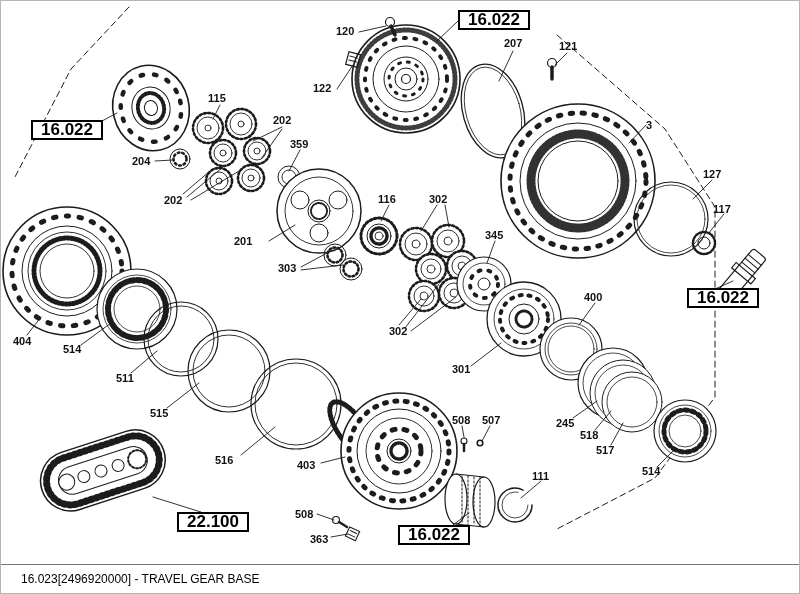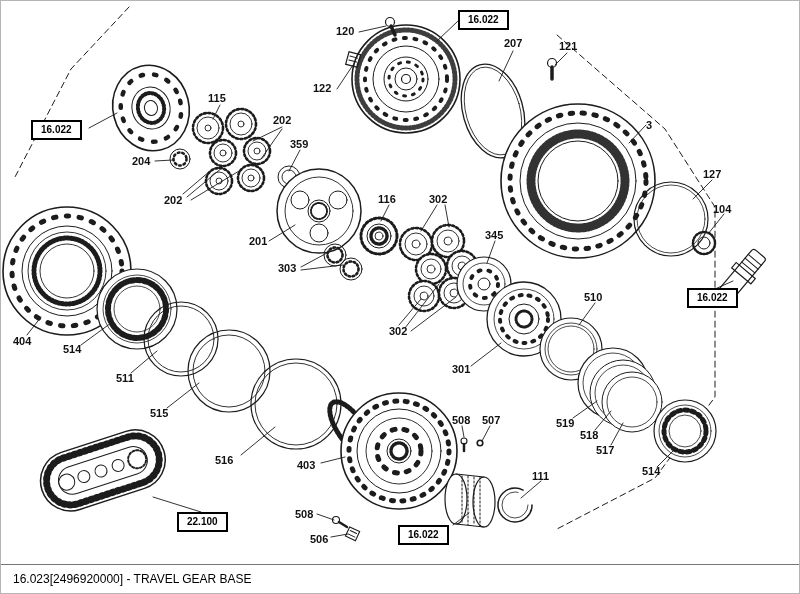--- a/index.html
+++ b/index.html
@@ -8,28 +8,28 @@
     border:1px solid #b5b5b5; box-sizing:border-box; overflow:hidden;
     font-family:"Liberation Sans", sans-serif; color:#111;
   }
   .art { position:absolute; left:0; top:0; }
   .labels { position:absolute; left:0; top:0; width:800px; height:564px; }
   .part-label {
     position:absolute; font-size:11px; font-weight:bold; color:#111;
     white-space:nowrap; line-height:12px;
   }
   .boxed-ref {
-    position:absolute; font-size:10px; font-weight:bold; color:#000;
+    position:absolute; font-size:17px; font-weight:bold; color:#000;
     border:2px solid #000; background:#fff; padding:2px 8px; line-height:12px;
     cursor:pointer;
   }
   .caption-bar {
     position:absolute; left:0; right:0; bottom:0; height:29px;
     border-top:1px solid #777; background:#fff;
-    display:flex; align-items:center; padding-left:12px; box-sizing:border-box;
+    display:flex; align-items:center; padding-left:20px; box-sizing:border-box;
     font-size:12px; color:#000;
   }
 </style>
 </head>
 <body>
 
 <div class="page">
 
   <svg class="art" width="800" height="564" viewBox="0 0 800 564">
     <g stroke="#1c1c1c" fill="none" stroke-linecap="round">
@@ -355,44 +355,44 @@
     <div class="part-label" style="left:312px;top:81px">122</div>
     <div class="part-label" style="left:503px;top:36px">207</div>
     <div class="part-label" style="left:558px;top:39px">121</div>
     <div class="part-label" style="left:645px;top:118px">3</div>
     <div class="part-label" style="left:207px;top:91px">115</div>
     <div class="part-label" style="left:272px;top:113px">202</div>
     <div class="part-label" style="left:289px;top:137px">359</div>
     <div class="part-label" style="left:131px;top:154px">204</div>
     <div class="part-label" style="left:163px;top:193px">202</div>
     <div class="part-label" style="left:702px;top:167px">127</div>
-    <div class="part-label" style="left:712px;top:202px">104</div>
-    <div class="part-label" style="left:248px;top:234px">201</div>
+    <div class="part-label" style="left:712px;top:202px">117</div>
+    <div class="part-label" style="left:233px;top:234px">201</div>
     <div class="part-label" style="left:377px;top:192px">116</div>
     <div class="part-label" style="left:428px;top:192px">302</div>
     <div class="part-label" style="left:484px;top:228px">345</div>
     <div class="part-label" style="left:277px;top:261px">303</div>
-    <div class="part-label" style="left:583px;top:290px">510</div>
+    <div class="part-label" style="left:583px;top:290px">400</div>
     <div class="part-label" style="left:388px;top:324px">302</div>
     <div class="part-label" style="left:451px;top:362px">301</div>
     <div class="part-label" style="left:12px;top:334px">404</div>
     <div class="part-label" style="left:62px;top:342px">514</div>
     <div class="part-label" style="left:115px;top:371px">511</div>
     <div class="part-label" style="left:149px;top:406px">515</div>
     <div class="part-label" style="left:214px;top:453px">516</div>
-    <div class="part-label" style="left:555px;top:416px">519</div>
+    <div class="part-label" style="left:555px;top:416px">245</div>
     <div class="part-label" style="left:579px;top:428px">518</div>
     <div class="part-label" style="left:595px;top:443px">517</div>
     <div class="part-label" style="left:641px;top:464px">514</div>
     <div class="part-label" style="left:296px;top:458px">403</div>
     <div class="part-label" style="left:451px;top:413px">508</div>
     <div class="part-label" style="left:481px;top:413px">507</div>
     <div class="part-label" style="left:531px;top:469px">111</div>
     <div class="part-label" style="left:294px;top:507px">508</div>
-    <div class="part-label" style="left:309px;top:532px">506</div>
+    <div class="part-label" style="left:309px;top:532px">363</div>
 
     <div class="boxed-ref" style="left:457px;top:9px">16.022</div>
     <div class="boxed-ref" style="left:30px;top:119px">16.022</div>
     <div class="boxed-ref" style="left:686px;top:287px">16.022</div>
     <div class="boxed-ref" style="left:397px;top:524px">16.022</div>
     <div class="boxed-ref" style="left:176px;top:511px">22.100</div>
   </div>
 
   <div class="caption-bar">
     <span>16.023[2496920000] - TRAVEL GEAR BASE</span>

